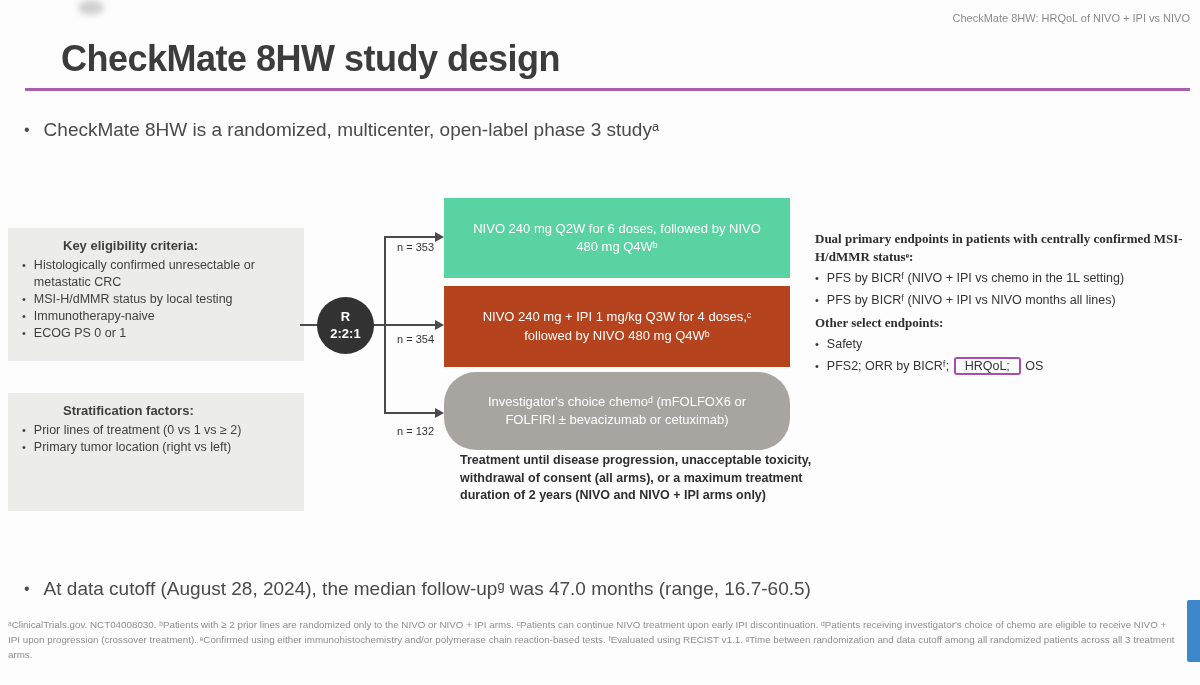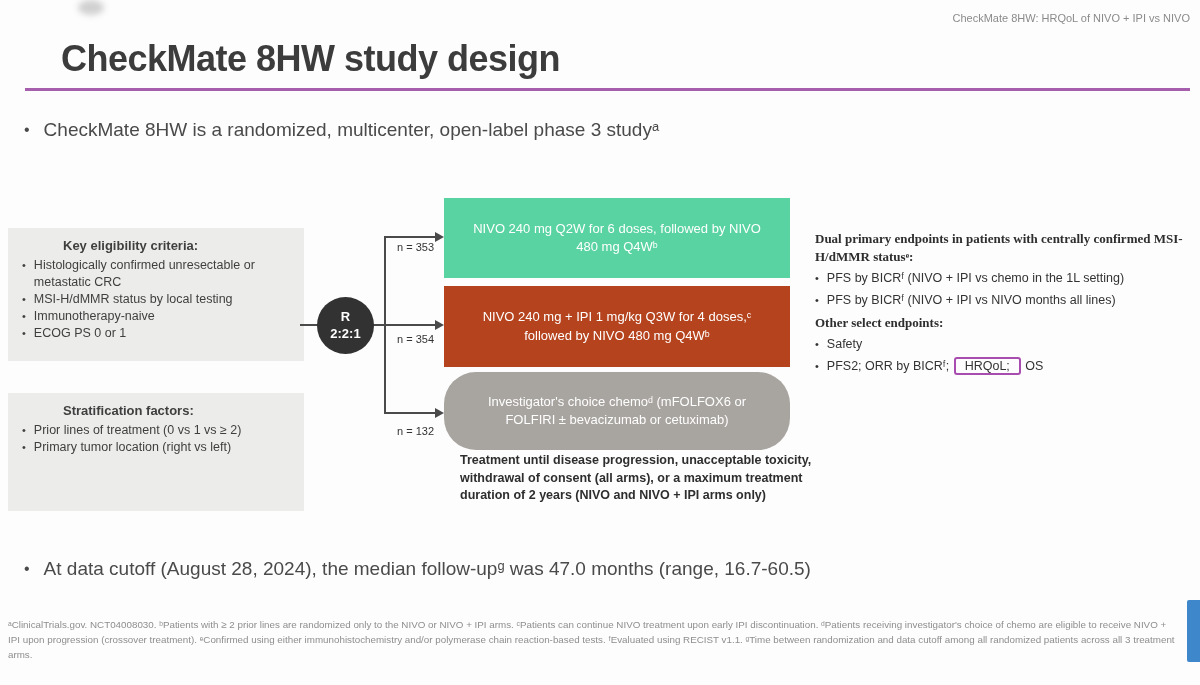--- a/index.html
+++ b/index.html
@@ -22,21 +22,21 @@
   .title-rule {
     position:absolute; left:25px; top:88px; width:1165px; height:3px;
     background:#a55fad;
   }
   .big-bullet {
     position:absolute; left:24px;
     font-size:19px; color:#4a4a4a; display:flex; gap:14px;
   }
   .big-bullet::before { content:"•"; font-size:16px; color:#4a4a4a; margin-top:2px; }
   .intro { top:119px; width:900px; }
-  .cutoff { top:558px; width:1120px;text-align:center; }
+  .cutoff { top:578px; width:1120px;text-align:center; }
 
   .gray-panel {
     position:absolute; left:8px; width:296px;
     background:#ececea; padding:10px 10px 12px 14px;
     color:#3f3f3f;
   }
   .panel-eligibility { top:228px; height:133px; }
   .panel-strat { top:393px; height:118px; }
   .gray-panel h3 { font-size:13px; font-weight:bold; margin-bottom:4px;padding-left:41px; }
   ul.dotlist { list-style:none; }

